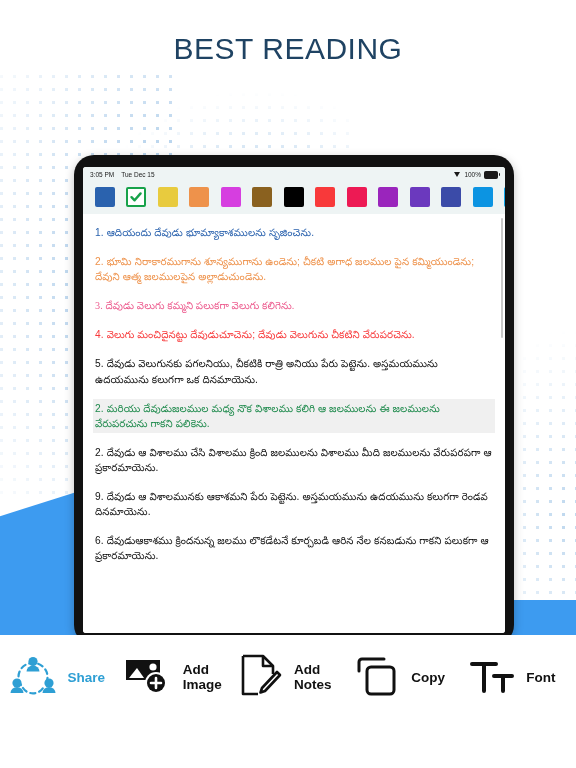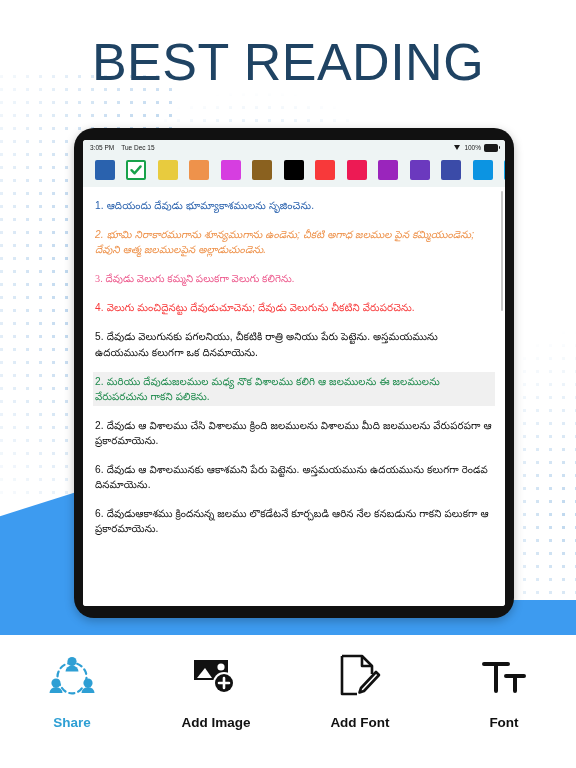--- a/index.html
+++ b/index.html
@@ -79,32 +79,32 @@
     background: #3d9bf0;
   }
 
   
   .page-title {
     position: absolute;
     top: 32px;
     left: 0;
     width: 576px;
     text-align: center;
-    font-size: 52px;
+    font-size: 30px;
     font-weight: 400;
     letter-spacing: .5px;
     color: #1f4363;
     font-family: "Liberation Sans", sans-serif;
   }
 
   
   .tablet {
     position: absolute;
     left: 74px;
-    top: 128px;
+    top: 155px;
     width: 440px;
     height: 490px;
     background: #111111;
     border-radius: 20px;
     box-shadow: 0 3px 10px rgba(0,0,0,.25);
     padding: 12px 9px 12px 9px;
     box-sizing: border-box;
   }
   .tablet-screen {
     width: 100%;
@@ -230,21 +230,21 @@
     background: #ffffff;
     display: flex;
     align-items: flex-start;
     justify-content: space-around;
     padding-top: 16px;
     box-sizing: border-box;
   }
   .tool {
     width: 96px;
     display: flex;
-    flex-direction: column;
+    flex-direction: row;
     align-items: center;
     gap: 12px;
     cursor: pointer;
   }
   .tool-icon {
     height: 52px;
     display: flex;
     align-items: center;
     justify-content: center;
   }
@@ -330,27 +330,27 @@
             <div class="swatch" style="background: rgb(12, 148, 226);"></div>
           </div>
           <div class="swatch-wrap">
             <div class="swatch" style="background: rgb(19, 167, 235);"></div>
           </div>
         </div>
 
       <div class="reader" id="reader">
         <div class="scrollbar"></div>
       <p class="verse" style="color: rgb(42, 98, 174);">1. ఆదియందు దేవుడు భూమ్యాకాశములను సృజించెను.</p>
-          <p class="verse" style="color: rgb(238, 146, 75); font-style: italic;">2. భూమి నిరాకారముగాను శూన్యముగాను ఉండెను; చీకటి అగాధ జలముల పైన కమ్మియుండెను; దేవుని ఆత్మ జలములపైన అల్లాడుచుండెను.</p>
+          <p class="verse" style="color: rgb(238, 146, 75);">2. భూమి నిరాకారముగాను శూన్యముగాను ఉండెను; చీకటి అగాధ జలముల పైన కమ్మియుండెను; దేవుని ఆత్మ జలములపైన అల్లాడుచుండెను.</p>
           <p class="verse" style="color: rgb(237, 91, 142); font-family: Liberation Serif, serif;">3. దేవుడు వెలుగు కమ్మని  పలుకగా వెలుగు కలిగెను.</p>
           <p class="verse" style="color: rgb(248, 57, 58);">4. వెలుగు మంచిదైనట్టు దేవుడుచూచెను; దేవుడు వెలుగును చీకటిని వేరుపరచెను.</p>
           <p class="verse" style="color: rgb(17, 17, 17);">5. దేవుడు వెలుగునకు పగలనియు, చీకటికి రాత్రి అనియు పేరు పెట్టెను. అస్తమయమును ఉదయమును కలుగగా ఒక దినమాయెను.</p>
           <p class="verse highlight" style="color: rgb(30, 138, 76);">2. మరియు దేవుడుజలముల మధ్య నొక విశాలము కలిగి ఆ జలములను ఈ జలములను వేరుపరచును గాకని పలికెను.</p>
           <p class="verse" style="color: rgb(17, 17, 17);">2. దేవుడు ఆ విశాలము చేసి విశాలము క్రింది జలములను విశాలము మీది జలములను వేరుపరపగా ఆ ప్రకారమాయెను.</p>
-          <p class="verse" style="color: rgb(17, 17, 17);">6. దేవుడు ఆ విశాలమునకు ఆకాశమని పేరు పెట్టెను. అస్తమయమును ఉదయమును కలుగగా రెండవ దినమాయెను.</p>
+          <p class="verse" style="color: rgb(17, 17, 17);">9. దేవుడు ఆ విశాలమునకు ఆకాశమని పేరు పెట్టెను. అస్తమయమును ఉదయమును కలుగగా రెండవ దినమాయెను.</p>
           <p class="verse" style="color: rgb(17, 17, 17);">6. దేవుడుఆకాశము క్రిందనున్న జలము లొకడేటనే కూర్చబడి ఆరిన నేల కనబడును గాకని పలుకగా ఆ ప్రకారమాయెను.</p>
         </div>
 
     </div>
   </div>
 
   <div class="bottom-bar" id="bottom-bar">
       <div class="tool">
         <div class="tool-icon">
           <svg width="46" height="44" viewBox="0 0 46 44">
@@ -381,21 +381,30 @@
       </div>
       <div class="tool">
         <div class="tool-icon">
           <svg width="42" height="46" viewBox="0 0 42 46">
             <path d="M3 2 h20 l10 10 v8" fill="none" stroke="#111" stroke-width="2.6" stroke-linejoin="round"></path>
             <path d="M3 2 v38 h15" fill="none" stroke="#111" stroke-width="2.6" stroke-linejoin="round"></path>
             <path d="M23 2 v10 h10" fill="none" stroke="#111" stroke-width="2.6" stroke-linejoin="round"></path>
             <path d="M37 18 L40 21 L25 37 L20.5 38.5 L22 34 z" fill="none" stroke="#111" stroke-width="2.6" stroke-linejoin="round"></path>
           </svg>
         </div>
-        <div class="tool-label">Add Font</div>
+        <div class="tool-label">Add Notes</div>
+      </div>
+      <div class="tool">
+        <div class="tool-icon">
+          <svg width="44" height="44" viewBox="0 0 44 44">
+            <path d="M4 16 V7 a3 3 0 0 1 3 -3 h22" fill="none" stroke="#111" stroke-width="3" stroke-linecap="round" stroke-linejoin="round"></path>
+            <rect x="12" y="12" width="27" height="27" rx="4" fill="none" stroke="#111" stroke-width="3"></rect>
+          </svg>
+        </div>
+        <div class="tool-label">Copy</div>
       </div>
       <div class="tool">
         <div class="tool-icon">
           <svg width="44" height="36" viewBox="0 0 44 36">
             <path d="M2 5 h24 M14 5 v27" fill="none" stroke="#111" stroke-width="4" stroke-linecap="round"></path>
             <path d="M24 17 h18 M33 17 v15" fill="none" stroke="#111" stroke-width="4" stroke-linecap="round"></path>
           </svg>
         </div>
         <div class="tool-label">Font</div>
       </div>

